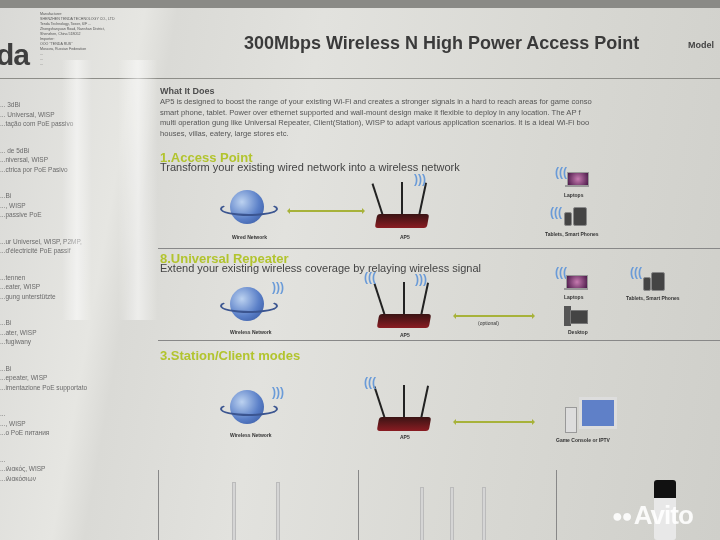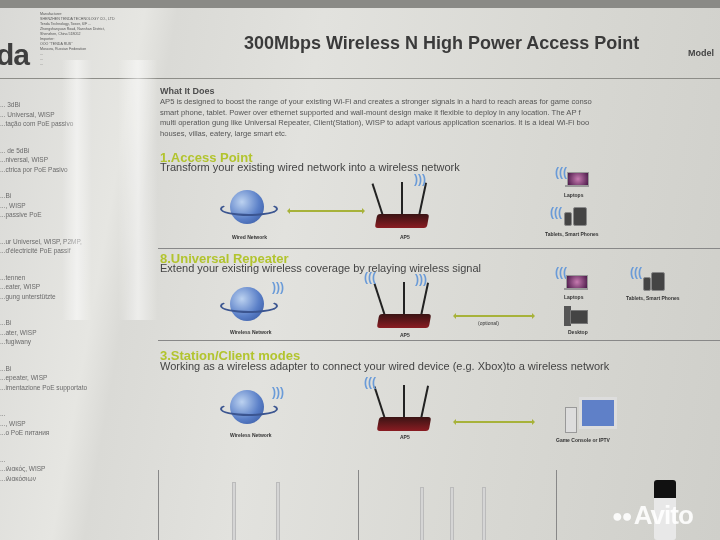--- a/index.html
+++ b/index.html
@@ -4,21 +4,21 @@
 <style>
   html,body{margin:0;padding:0;}
   body{width:720px;height:540px;overflow:hidden;background:#cfcfcd;font-family:"Liberation Sans",sans-serif;position:relative;}
   .box{position:absolute;inset:0;background:linear-gradient(100deg,#d9d9d6 0%,#e6e6e2 18%,#dadad6 22%,#e2e2de 40%,#d8d8d3 70%,#cfcfca 100%);}
   .topstrip{position:absolute;left:0;top:0;width:720px;height:8px;background:#8a8a86;}
   .logo{position:absolute;left:-4px;top:38px;font-size:30px;font-weight:bold;color:#3f3f3f;letter-spacing:-1px;}
   .mfr{position:absolute;left:40px;top:12px;width:120px;font-size:3.6px;line-height:5px;color:#555;}
   .mfr div{white-space:nowrap;overflow:hidden;}
   .vline{position:absolute;left:0;top:78px;width:720px;height:1px;background:#8d8d88;}
   .title{position:absolute;left:244px;top:33px;font-size:18px;font-weight:bold;color:#3a3a3a;white-space:nowrap;}
-  .model{position:absolute;left:688px;top:40px;font-size:9px;font-weight:bold;color:#444;margin-top:8px;}
+  .model{position:absolute;left:688px;top:40px;font-size:9px;font-weight:bold;color:#444;}
   .langs{position:absolute;left:0;top:100px;width:150px;font-size:6.5px;color:#6a6a6a;line-height:9.5px;}
   .langs .grp{margin-bottom:17px;}
   .glare{position:absolute;top:60px;width:30px;height:260px;background:linear-gradient(90deg,rgba(255,255,255,0),rgba(255,255,255,.5),rgba(255,255,255,0));}
   .what-h{position:absolute;left:160px;top:86px;font-size:9px;font-weight:bold;color:#4d4d4d;}
   .intro{position:absolute;left:160px;top:97px;width:560px;font-size:7.6px;line-height:10.5px;color:#555;}
   .intro div{white-space:nowrap;overflow:hidden;}
   .sec-h{position:absolute;font-size:13px;font-weight:bold;color:#b2c42e;}
   .sec-d{position:absolute;font-size:11px;color:#444;white-space:nowrap;}
   .sep{position:absolute;left:158px;width:562px;height:1px;background:#888;}
   .globe{position:absolute;width:34px;height:34px;border-radius:50%;background:radial-gradient(circle at 35% 35%,#bcd2f0,#5b80c8 55%,#2f4f99);}
@@ -120,21 +120,21 @@
       </div>
   </div>
   <div class="glare" style="left:62px;"></div>
   <div class="glare" style="left:118px;width:40px;"></div>
 
   <div class="what-h">What It Does</div>
   <div class="intro">
     <div>AP5 is designed to boost the range of your existing Wi-Fi and creates a stronger signals in a hard to reach areas for game conso</div>
     <div>smart phone, tablet. Power over ethernet supported and wall-mount design make it flexible to deploy in any location. The AP f</div>
     <div>multi operation gung like Universal Repeater, Client(Station), WISP to adapt various application scenarios. It is a ideal Wi-Fi boo</div>
-    <div>houses, villas, eatery, large smart etc.</div>
+    <div>houses, villas, eatery, large stores etc.</div>
   </div>
 
   <div class="sec-h" style="left:160px;top:150px;">1.Access Point</div>
   <div class="sec-d" style="left:160px;top:161px;">Transform your existing wired network into a wireless network</div>
   <div class="globe" style="left:230px;top:190px;"></div>
   <div class="lbl" style="left:232px;top:234px;">Wired  Network</div>
   <div class="arrow" style="left:290px;top:210px;width:72px;"></div>
   <div class="router" style="left:376px;top:180px;">
     <div class="ant" style="left:6px;transform:rotate(-18deg);"></div>
     <div class="ant" style="left:25px;"></div>
@@ -182,21 +182,20 @@
   <div class="phone" style="left:651px;top:272px;width:12px;height:17px;"></div>
   <div class="lbl" style="left:626px;top:295px;">Tablets, Smart Phones</div>
   <div class="desktop" style="left:564px;top:306px;">
       <div class="tower"></div>
       <div class="mon"></div>
     </div>
   <div class="lbl" style="left:568px;top:329px;">Desktop</div>
   <div class="sep" style="top:340px;"></div>
 
   <div class="sec-h" style="left:160px;top:348px;">3.Station/Client modes</div>
-  <div class="sec-d" style="left:160px;top:360px;">Working as a  wireless adapter to connect your wired device (e.g. Xbox)to a wireless network</div>
   <div class="globe" style="left:230px;top:390px;"></div>
   <div class="wifi" style="left:272px;top:385px;">)))</div>
   <div class="lbl" style="left:230px;top:432px;">Wireless  Network</div>
   <div class="router" style="left:378px;top:383px;">
     <div class="ant" style="left:6px;transform:rotate(-18deg);"></div>
     <div class="ant" style="left:25px;"></div>
     <div class="ant" style="left:42px;transform:rotate(12deg);"></div>
     <div class="body"></div>
   </div>
   <div class="wifi" style="left:364px;top:375px;">(((</div>

